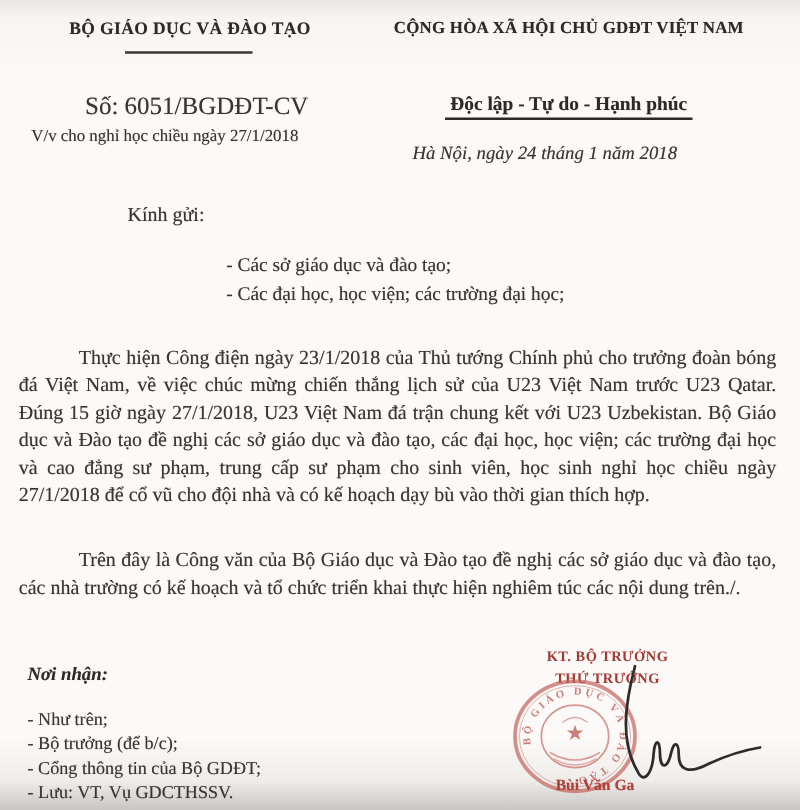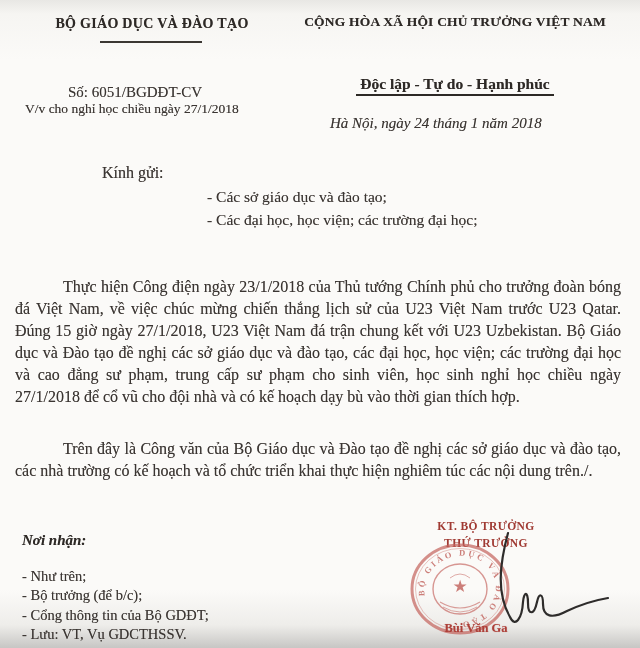--- a/index.html
+++ b/index.html
@@ -13,25 +13,25 @@
   .txt{position:absolute;text-shadow:0 0 .6px rgba(70,62,55,.5);}
   .center{text-align:center;}
   .right{}
   .bold{font-weight:bold;color:#2d2926;}
   .italic{font-style:italic;}
   .org{left:38px;top:16px;width:228px;font-size:14px;letter-spacing:.3px;}
   .org-underline{position:absolute;left:100px;top:41px;width:102px;height:2px;background:#3b3733;}
   .national{left:288px;top:14px;width:334px;font-size:13.5px;letter-spacing:.2px;}
   .motto{left:288px;top:35px;width:334px;font-size:15.5px;margin-top:40px;}
   .motto span{display:inline-block;border-bottom:2px solid #2d2926;padding:0 4px 1px 4px;}
-  .doc-number{left:68px;top:84px;font-size:15px;}
+  .doc-number{left:68px;top:74px;font-size:20px;}
   .doc-subject{left:25px;top:101px;font-size:13.5px;}
   .place-date{left:330px;top:115px;width:300px;font-size:15px;}
   .salutation{left:102px;top:164px;font-size:16px;}
-  .recipients{position:absolute;left:181px;top:186px;font-size:15.5px;line-height:22.5px;margin-left:26px;}
+  .recipients{position:absolute;left:181px;top:202px;font-size:15.5px;line-height:22.5px;}
   .body-par{position:absolute;left:15px;width:606px;font-size:16px;line-height:22px;
     text-align:justify;text-indent:48px;text-shadow:0 0 .6px rgba(70,62,55,.5);}
   .p1{top:276px;}
   .p2{top:438px;}
   .cc{position:absolute;left:22px;top:531px;font-size:14.5px;line-height:19.5px;}
   .cc-label{font-weight:bold;font-style:italic;font-size:15px;color:#2d2926;margin-bottom:16px;}
   .signer{left:396px;top:518px;width:180px;font-size:11.5px;line-height:17px;
     font-weight:bold;color:#a03a33;letter-spacing:.4px;text-shadow:none;}
   .signer-name{left:416px;top:621px;width:120px;text-align:center;font-size:12.5px;
     font-weight:bold;color:#ad4039;text-shadow:0 0 1px rgba(190,90,85,.5);}
@@ -39,21 +39,21 @@
   .signature{position:absolute;left:460px;top:525px;}
 </style>
 </head>
 <body>
 
 <div class="page">
 
   <div class="txt center bold org">BỘ GIÁO DỤC VÀ ĐÀO TẠO</div>
   <div class="org-underline"></div>
 
-  <div class="txt center bold national">CỘNG HÒA XÃ HỘI CHỦ TRƯỞNG VIỆT NAM</div>
+  <div class="txt center bold national">CỘNG HÒA XÃ HỘI CHỦ GDĐT VIỆT NAM</div>
   <div class="txt center bold motto">
     <span>Độc lập - Tự do - Hạnh phúc</span>
   </div>
 
   <div class="txt doc-number">Số: 6051/BGDĐT-CV</div>
   <div class="txt doc-subject">V/v cho nghỉ học chiều ngày 27/1/2018</div>
   <div class="txt right italic place-date">Hà Nội, ngày 24 tháng 1 năm 2018</div>
 
   <div class="txt salutation">Kính gửi:</div>
   <div class="recipients txt">

